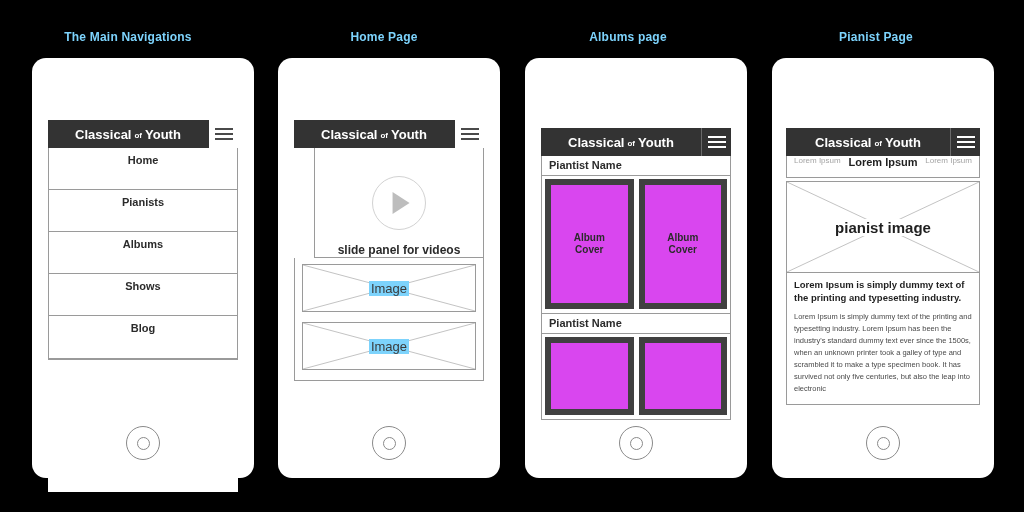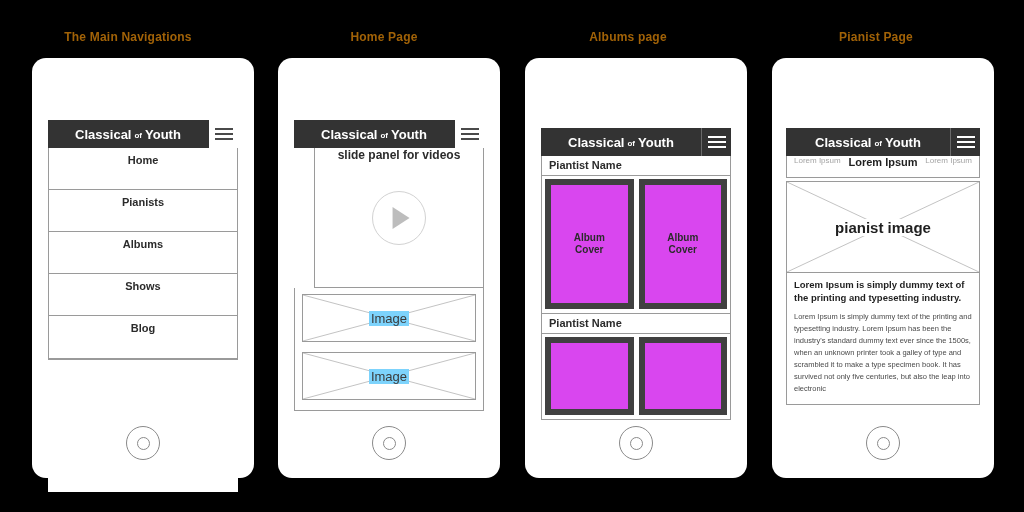--- a/index.html
+++ b/index.html
@@ -15,21 +15,21 @@
   .screen-col { position: absolute; top: 0; width: 256px; height: 512px; }
   #col-0 { left: 0; }
   #col-1 { left: 256px; }
   #col-2 { left: 500px; }
   #col-3 { left: 748px; }
 
   .screen-title {
     position: absolute; top: 30px; left: 0; width: 100%;
     text-align: center;
     font-size: 12px; font-weight: bold;
-    color: #a16207;
+    color: #7dd3fc;
     letter-spacing: .2px;
   }
 
   
   .phone {
     position: absolute;
     top: 58px;
     width: 222px; height: 420px;
     background: #fff;
     border-radius: 14px;
@@ -80,23 +80,23 @@
     height: 42px; line-height: 25px;
     text-align: center; font-size: 11px; font-weight: bold; color: #2b2b2b;
     border-bottom: 1px solid #9a9a9a;
   }
   .nav-item:last-child { border-bottom: none; }
   .nav-empty { height: 133px; border-top: 1px solid #9a9a9a; background: #fff; }
 
   
   .slide-panel {
     position: relative;
-    height: 140px;
+    height: 110px;
     border: 1px solid #9a9a9a; border-top: none;
-    display: flex; align-items: flex-start; justify-content: center; margin-left: 20px;
+    display: flex; align-items: flex-end; justify-content: center; margin-left: 20px;
   }
   .slide-panel .label {
     font-size: 12px; font-weight: bold; color: #2b2b2b; z-index: 2;
   }
   .play-circle {
     position: absolute; left: 50%; top: 50%;
     transform: translate(-50%, -50%);
     width: 54px; height: 54px;
     border: 1.5px solid #d2d2d2; border-radius: 50%;
     z-index: 1;

